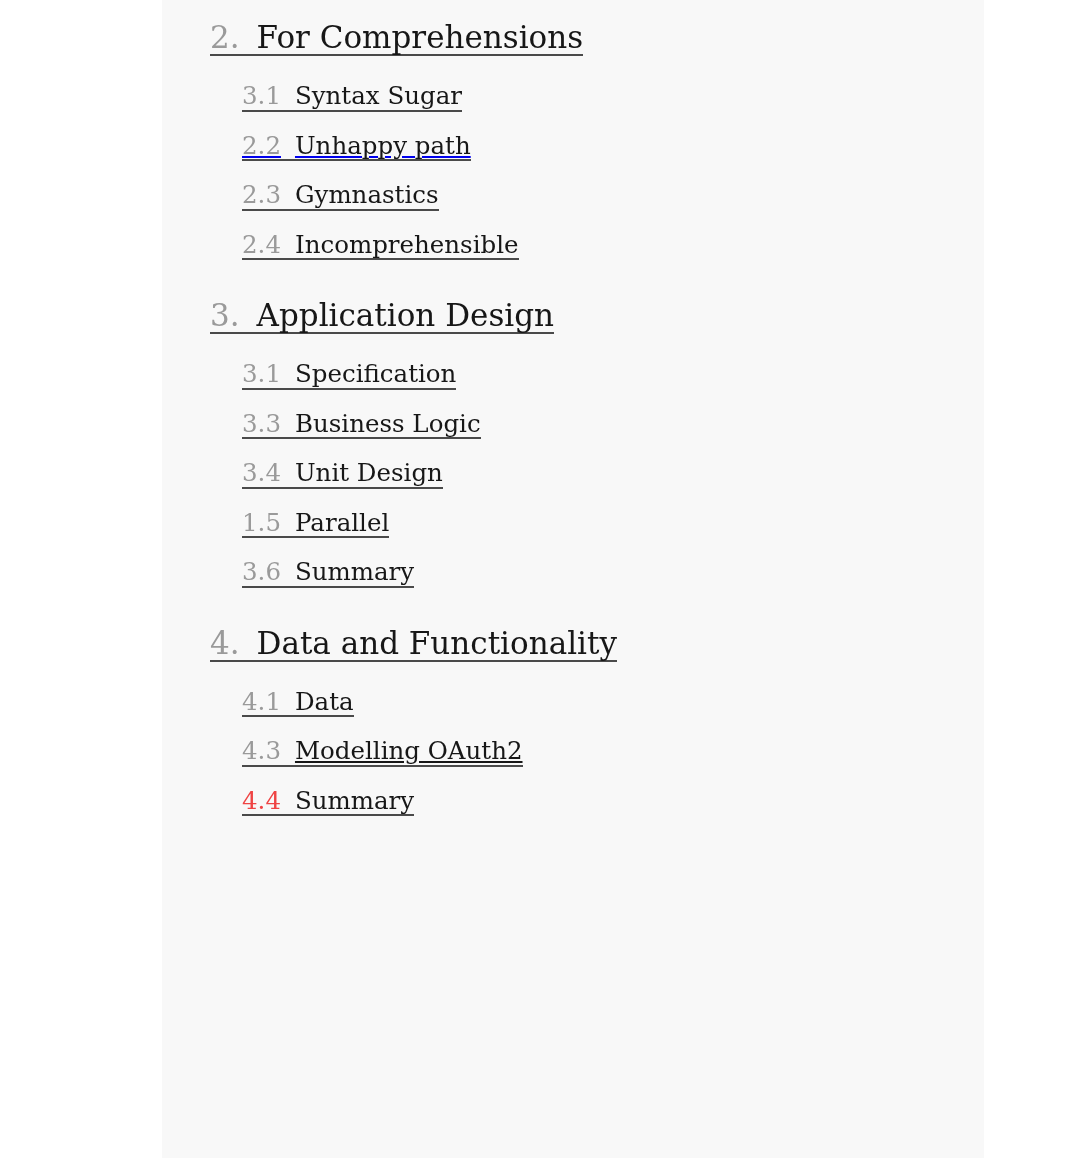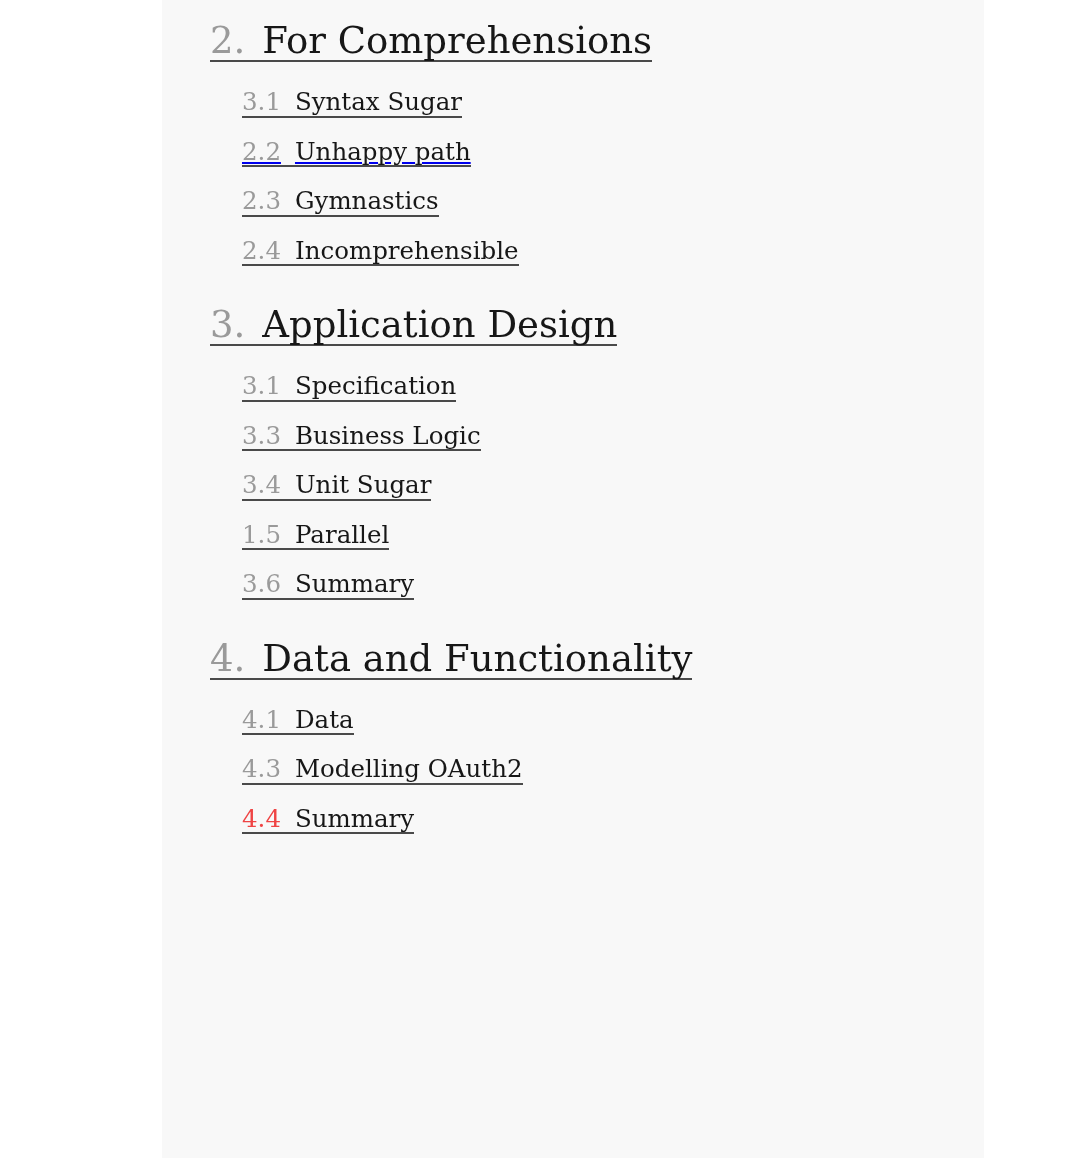--- a/index.html
+++ b/index.html
@@ -64,21 +64,21 @@
     color: #171717;
   }
 
   .gap {
     display: inline-block;
   }
 
   
   .level-1 {
     margin-left: 48px;
-    font-size: 37px;
+    font-size: 31px;
     line-height: 1.0;
     margin-top: 30px;
   }
   .level-1 .inner { border-bottom-width: 2px; }
   .level-1 .gap { width: 17px; }
 
   
   .level-2 {
     margin-left: 80px;
     font-size: 24.5px;
@@ -103,22 +103,22 @@
   <div class="content-panel" style="background: rgb(248, 248, 248);">
     <nav class="toc" id="toc-root">
         <a class="toc-entry level-1 first" href="#"><span class="inner" style="border-bottom-color: rgb(74, 74, 74);"><span class="num" style="color: rgb(154, 154, 154);">2.</span><span class="gap">&nbsp;</span><span class="title" style="color: rgb(23, 23, 23);">For Comprehensions</span></span></a>
         <a class="toc-entry level-2 after-chapter" href="#"><span class="inner" style="border-bottom-color: rgb(74, 74, 74);"><span class="num" style="color: rgb(154, 154, 154);">3.1</span><span class="gap">&nbsp;</span><span class="title" style="color: rgb(23, 23, 23);">Syntax Sugar</span></span></a>
         <a class="toc-entry level-2" href="#"><span class="inner" style="border-bottom-color: rgb(74, 74, 74); text-decoration: underline;"><span class="num" style="color: rgb(154, 154, 154);">2.2</span><span class="gap">&nbsp;</span><span class="title" style="color: rgb(23, 23, 23);">Unhappy path</span></span></a>
         <a class="toc-entry level-2" href="#"><span class="inner" style="border-bottom-color: rgb(74, 74, 74);"><span class="num" style="color: rgb(154, 154, 154);">2.3</span><span class="gap">&nbsp;</span><span class="title" style="color: rgb(23, 23, 23);">Gymnastics</span></span></a>
         <a class="toc-entry level-2" href="#"><span class="inner" style="border-bottom-color: rgb(74, 74, 74);"><span class="num" style="color: rgb(154, 154, 154);">2.4</span><span class="gap">&nbsp;</span><span class="title" style="color: rgb(23, 23, 23);">Incomprehensible</span></span></a>
         <a class="toc-entry level-1 after-section" href="#"><span class="inner" style="border-bottom-color: rgb(74, 74, 74);"><span class="num" style="color: rgb(154, 154, 154);">3.</span><span class="gap">&nbsp;</span><span class="title" style="color: rgb(23, 23, 23);">Application Design</span></span></a>
         <a class="toc-entry level-2 after-chapter" href="#"><span class="inner" style="border-bottom-color: rgb(74, 74, 74);"><span class="num" style="color: rgb(154, 154, 154);">3.1</span><span class="gap">&nbsp;</span><span class="title" style="color: rgb(23, 23, 23);">Specification</span></span></a>
         <a class="toc-entry level-2" href="#"><span class="inner" style="border-bottom-color: rgb(74, 74, 74);"><span class="num" style="color: rgb(154, 154, 154);">3.3</span><span class="gap">&nbsp;</span><span class="title" style="color: rgb(23, 23, 23);">Business Logic</span></span></a>
-        <a class="toc-entry level-2" href="#"><span class="inner" style="border-bottom-color: rgb(74, 74, 74);"><span class="num" style="color: rgb(154, 154, 154);">3.4</span><span class="gap">&nbsp;</span><span class="title" style="color: rgb(23, 23, 23);">Unit Sugar</span></span></a>
+        <a class="toc-entry level-2" href="#"><span class="inner" style="border-bottom-color: rgb(74, 74, 74);"><span class="num" style="color: rgb(154, 154, 154);">3.4</span><span class="gap">&nbsp;</span><span class="title" style="color: rgb(23, 23, 23);">Unit Design</span></span></a>
         <a class="toc-entry level-2" href="#"><span class="inner" style="border-bottom-color: rgb(74, 74, 74);"><span class="num" style="color: rgb(154, 154, 154);">1.5</span><span class="gap">&nbsp;</span><span class="title" style="color: rgb(23, 23, 23);">Parallel</span></span></a>
         <a class="toc-entry level-2" href="#"><span class="inner" style="border-bottom-color: rgb(74, 74, 74);"><span class="num" style="color: rgb(154, 154, 154);">3.6</span><span class="gap">&nbsp;</span><span class="title" style="color: rgb(23, 23, 23);">Summary</span></span></a>
         <a class="toc-entry level-1 after-section" href="#"><span class="inner" style="border-bottom-color: rgb(74, 74, 74);"><span class="num" style="color: rgb(154, 154, 154);">4.</span><span class="gap">&nbsp;</span><span class="title" style="color: rgb(23, 23, 23);">Data and Functionality</span></span></a>
         <a class="toc-entry level-2 after-chapter" href="#"><span class="inner" style="border-bottom-color: rgb(74, 74, 74);"><span class="num" style="color: rgb(154, 154, 154);">4.1</span><span class="gap">&nbsp;</span><span class="title" style="color: rgb(23, 23, 23);">Data</span></span></a>
-        <a class="toc-entry level-2" href="#"><span class="inner" style="border-bottom-color: rgb(74, 74, 74);"><span class="num" style="color: rgb(154, 154, 154);">4.3</span><span class="gap">&nbsp;</span><span class="title" style="color: rgb(23, 23, 23);">Modelling OAuth2</span></span></a>
+        <a class="toc-entry level-2" href="#"><span class="inner" style="border-bottom-color: rgb(74, 74, 74);"><span class="num" style="color: rgb(154, 154, 154);">4.3</span><span class="gap">&nbsp;</span><span class="title" style="color: rgb(23, 23, 23); text-decoration: underline;">Modelling OAuth2</span></span></a>
         <a class="toc-entry level-2" href="#"><span class="inner" style="border-bottom-color: rgb(74, 74, 74);"><span class="num" style="color: #ef4444;">4.4</span><span class="gap">&nbsp;</span><span class="title" style="color: rgb(23, 23, 23);">Summary</span></span></a>
       </nav>
   </div>
 </div>
 
 </body></html>

